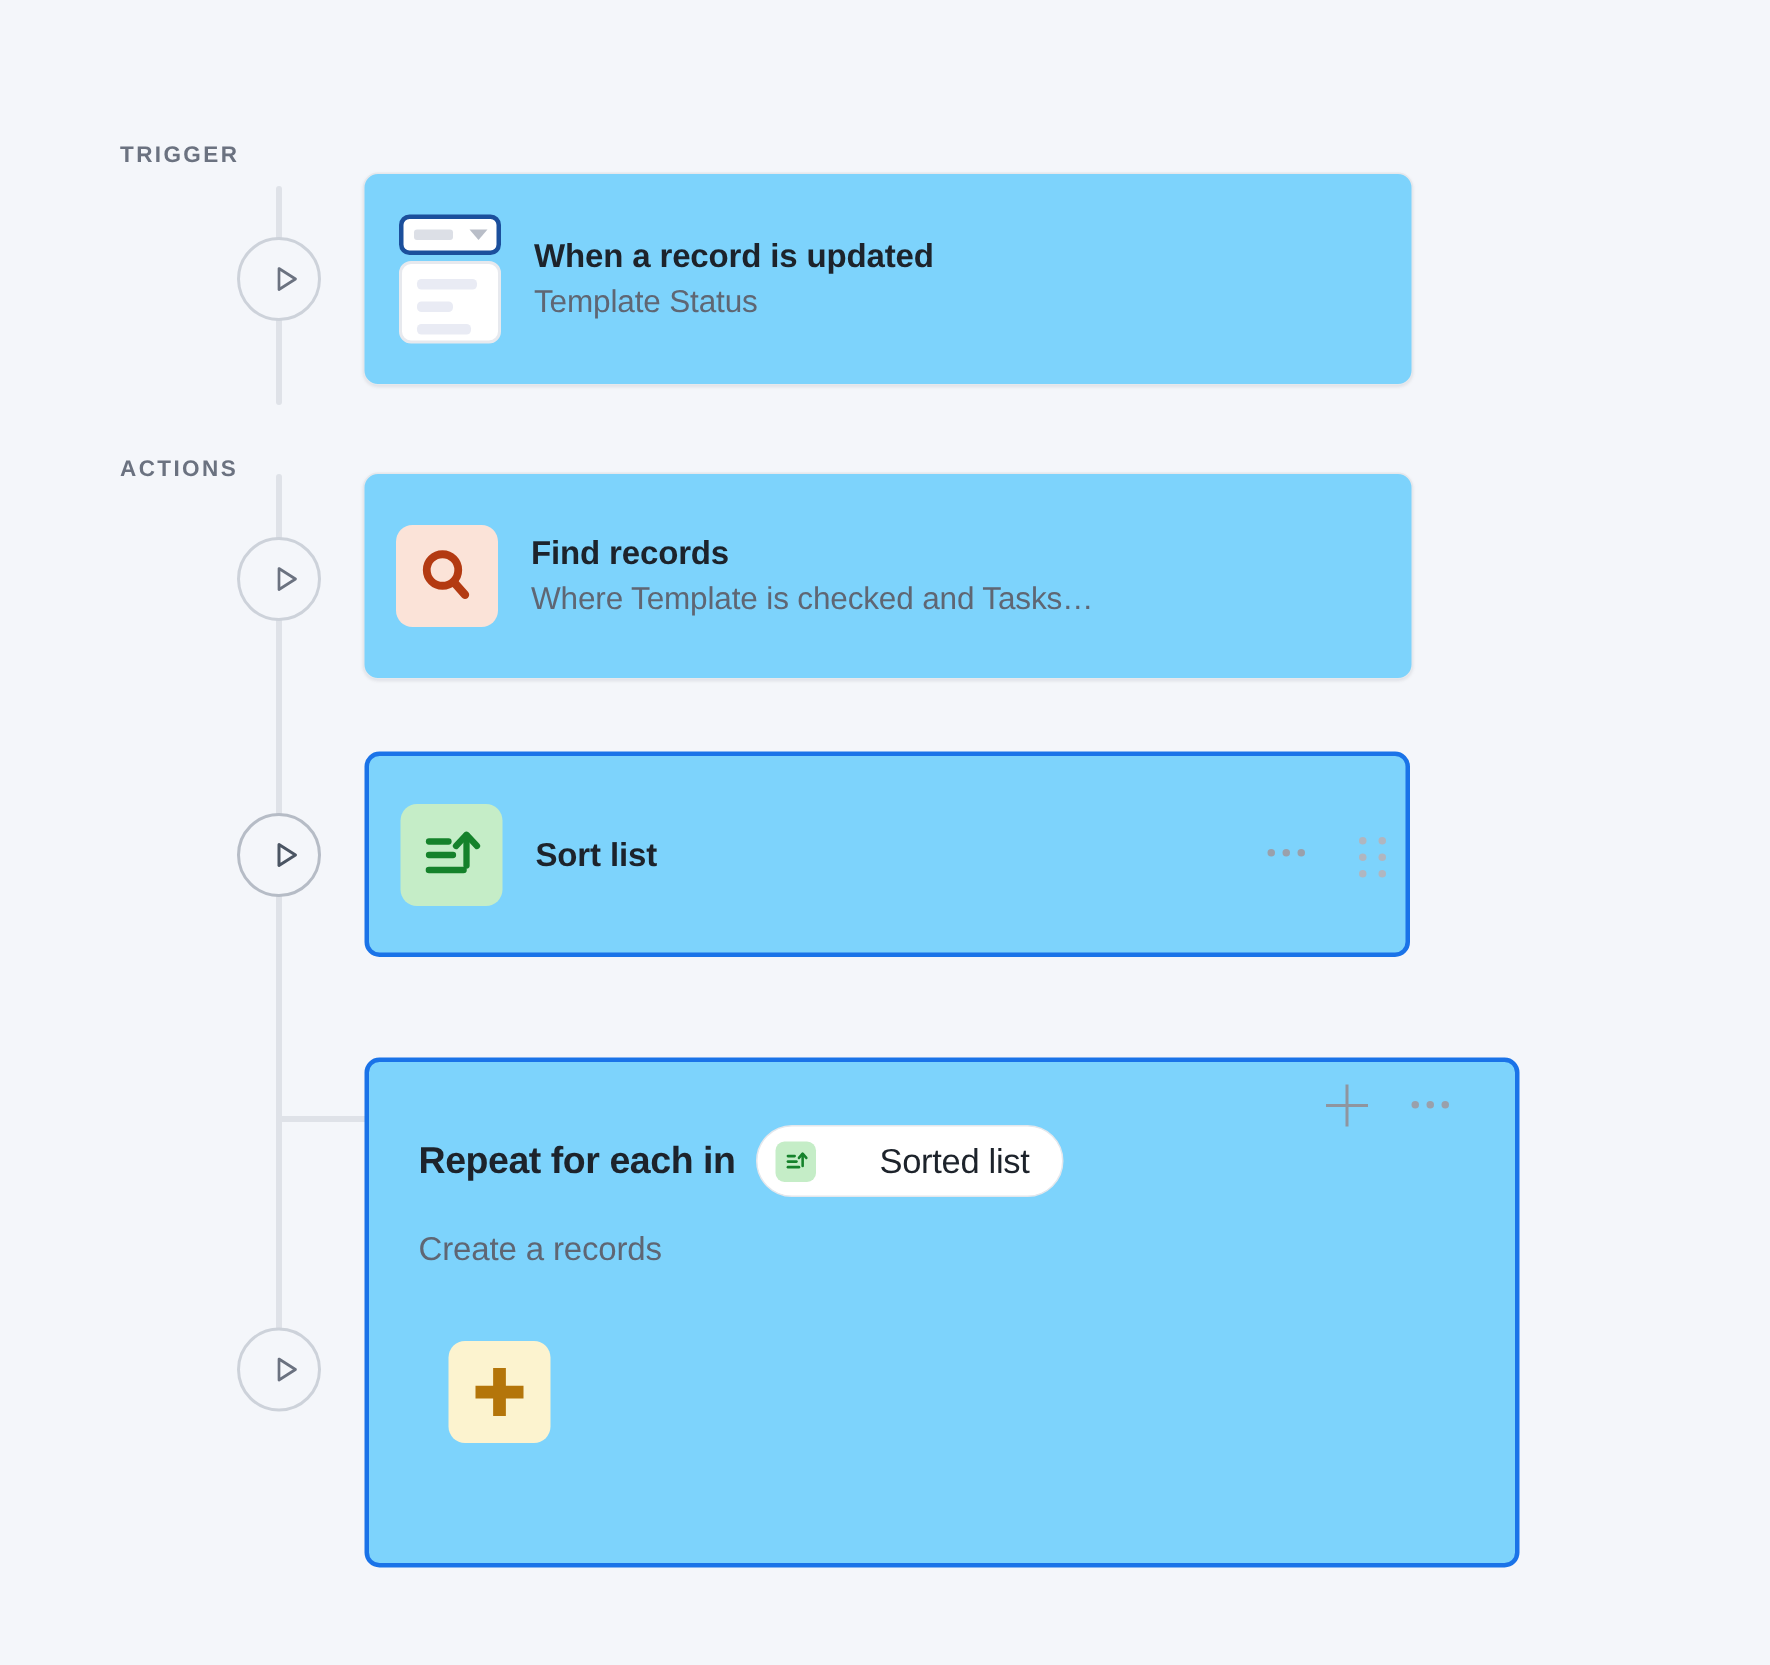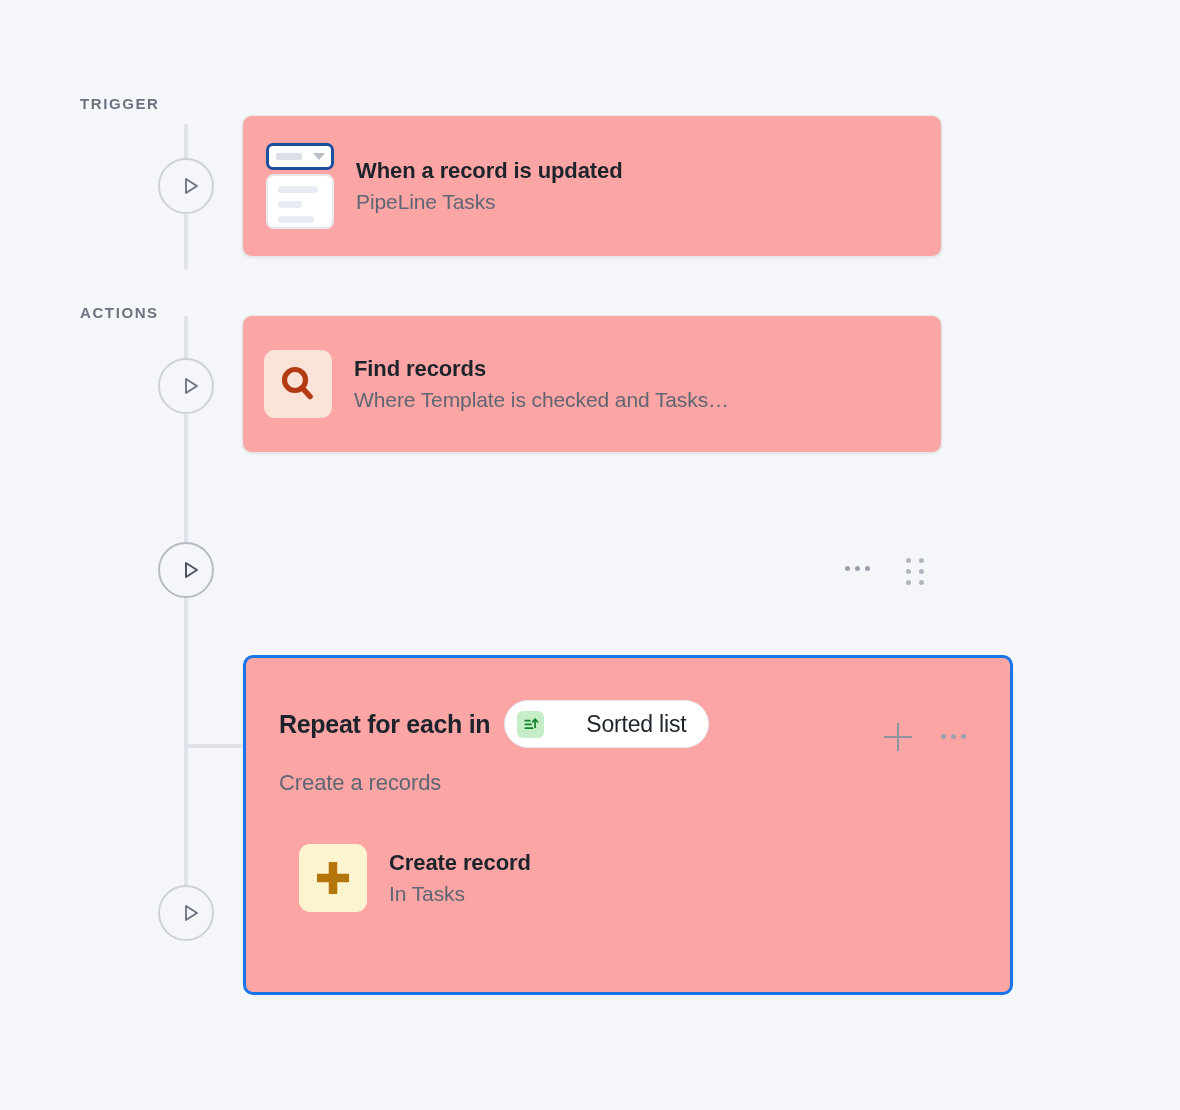--- a/index.html
+++ b/index.html
@@ -60,33 +60,33 @@
     border-top: 9.5px solid transparent;
     border-bottom: 9.5px solid transparent;
     position: relative;
     margin-left: 4px;
   }
   .play-tri { display:block; }
 
   
   .card {
     position: absolute;
-    background: #fca5a5;
+    background: #7dd3fc;
     border-radius: 10px;
     border: 1px solid #e6e8ec;
     box-shadow: 0 1px 3px rgba(16,24,40,0.06), 0 1px 2px rgba(16,24,40,0.04);
   }
   .card.selected {
     border: 3px solid #1a73e8;
     box-shadow: none;
   }
   #card-trigger { left: 242px; top: 115px;  width: 700px; height: 142px; }
   #card-find    { left: 242px; top: 315px;  width: 700px; height: 138px; }
   #card-sort    { left: 243px; top: 501px;  width: 697px; height: 137px; }
-  #card-repeat  { left: 243px; top: 655px;  width: 770px; height: 340px; padding-left: 36px; }
+  #card-repeat  { left: 243px; top: 705px;  width: 770px; height: 340px; padding-left: 36px; }
 
   .card-row {
     display: flex;
     align-items: center;
     height: 100%;
     padding-left: 21px;
   }
   .icon-box {
     width: 68px; height: 68px;
     border-radius: 11px;
@@ -258,40 +258,56 @@
           <span class="ti-caret"></span>
         </div>
         <div class="ti-card">
           <div class="ln w1"></div>
           <div class="ln w2"></div>
           <div class="ln w3"></div>
         </div>
       </div>
       <div class="card-text">
         <div class="card-title">When a record is updated</div>
-        <div class="card-sub">PipeLine Tasks</div>
+        <div class="card-sub">Template Status</div>
       </div>
     </div>
   </div>
 
   <div class="card" id="card-find">
     <div class="card-row">
       <div class="icon-box peach">
         <svg width="44" height="44" viewBox="0 0 44 44">
           <circle cx="19" cy="18" r="10.5" fill="none" stroke="#b33a12" stroke-width="5.2"></circle>
           <line x1="26.5" y1="26" x2="34" y2="34.5" stroke="#b33a12" stroke-width="5.6" stroke-linecap="round"></line>
         </svg>
       </div>
       <div class="card-text">
         <div class="card-title">Find records</div>
         <div class="card-sub">Where Template is checked and Tasks…</div>
       </div>
     </div>
   </div>
 
+  <div class="card selected" id="card-sort">
+    <div class="card-row">
+      <div class="icon-box green">
+        <svg width="44" height="44" viewBox="0 0 44 44">
+          <line x1="7" y1="13" x2="20" y2="13" stroke="#15822b" stroke-width="4.2" stroke-linecap="round"></line>
+          <line x1="7" y1="22" x2="23" y2="22" stroke="#15822b" stroke-width="4.2" stroke-linecap="round"></line>
+          <line x1="7" y1="32" x2="30" y2="32" stroke="#15822b" stroke-width="4.4" stroke-linecap="round"></line>
+          <line x1="32" y1="29" x2="32" y2="9" stroke="#15822b" stroke-width="4.2" stroke-linecap="round"></line>
+          <polyline points="25,16 32,8.5 39,16" fill="none" stroke="#15822b" stroke-width="4.2" stroke-linecap="round" stroke-linejoin="round"></polyline>
+        </svg>
+      </div>
+      <div class="card-text">
+        <div class="card-title">Sort list</div>
+      </div>
+    </div>
+  </div>
 
   <div class="ctrl-dots" id="sort-more">
     <i></i>
       <i></i>
       <i></i>
   </div>
   <div class="drag-handle">
     <i></i>
       <i></i>
     <i></i>
@@ -319,24 +335,20 @@
 
     <div class="repeat-sub">Create a records</div>
 
     <div class="nested-row">
       <div class="icon-box yellow">
         <svg width="46" height="46" viewBox="0 0 46 46">
           <line x1="23" y1="7" x2="23" y2="39" stroke="#b4750a" stroke-width="8.5" stroke-linecap="butt"></line>
           <line x1="7" y1="23" x2="39" y2="23" stroke="#b4750a" stroke-width="8.5" stroke-linecap="butt"></line>
         </svg>
       </div>
-      <div class="card-text">
-        <div class="card-title">Create record</div>
-        <div class="card-sub">In Tasks</div>
-      </div>
     </div>
   </div>
 
   <div class="plus-btn"></div>
   <div class="ctrl-dots" id="repeat-more">
     <i></i>
       <i></i>
       <i></i>
   </div>
 

